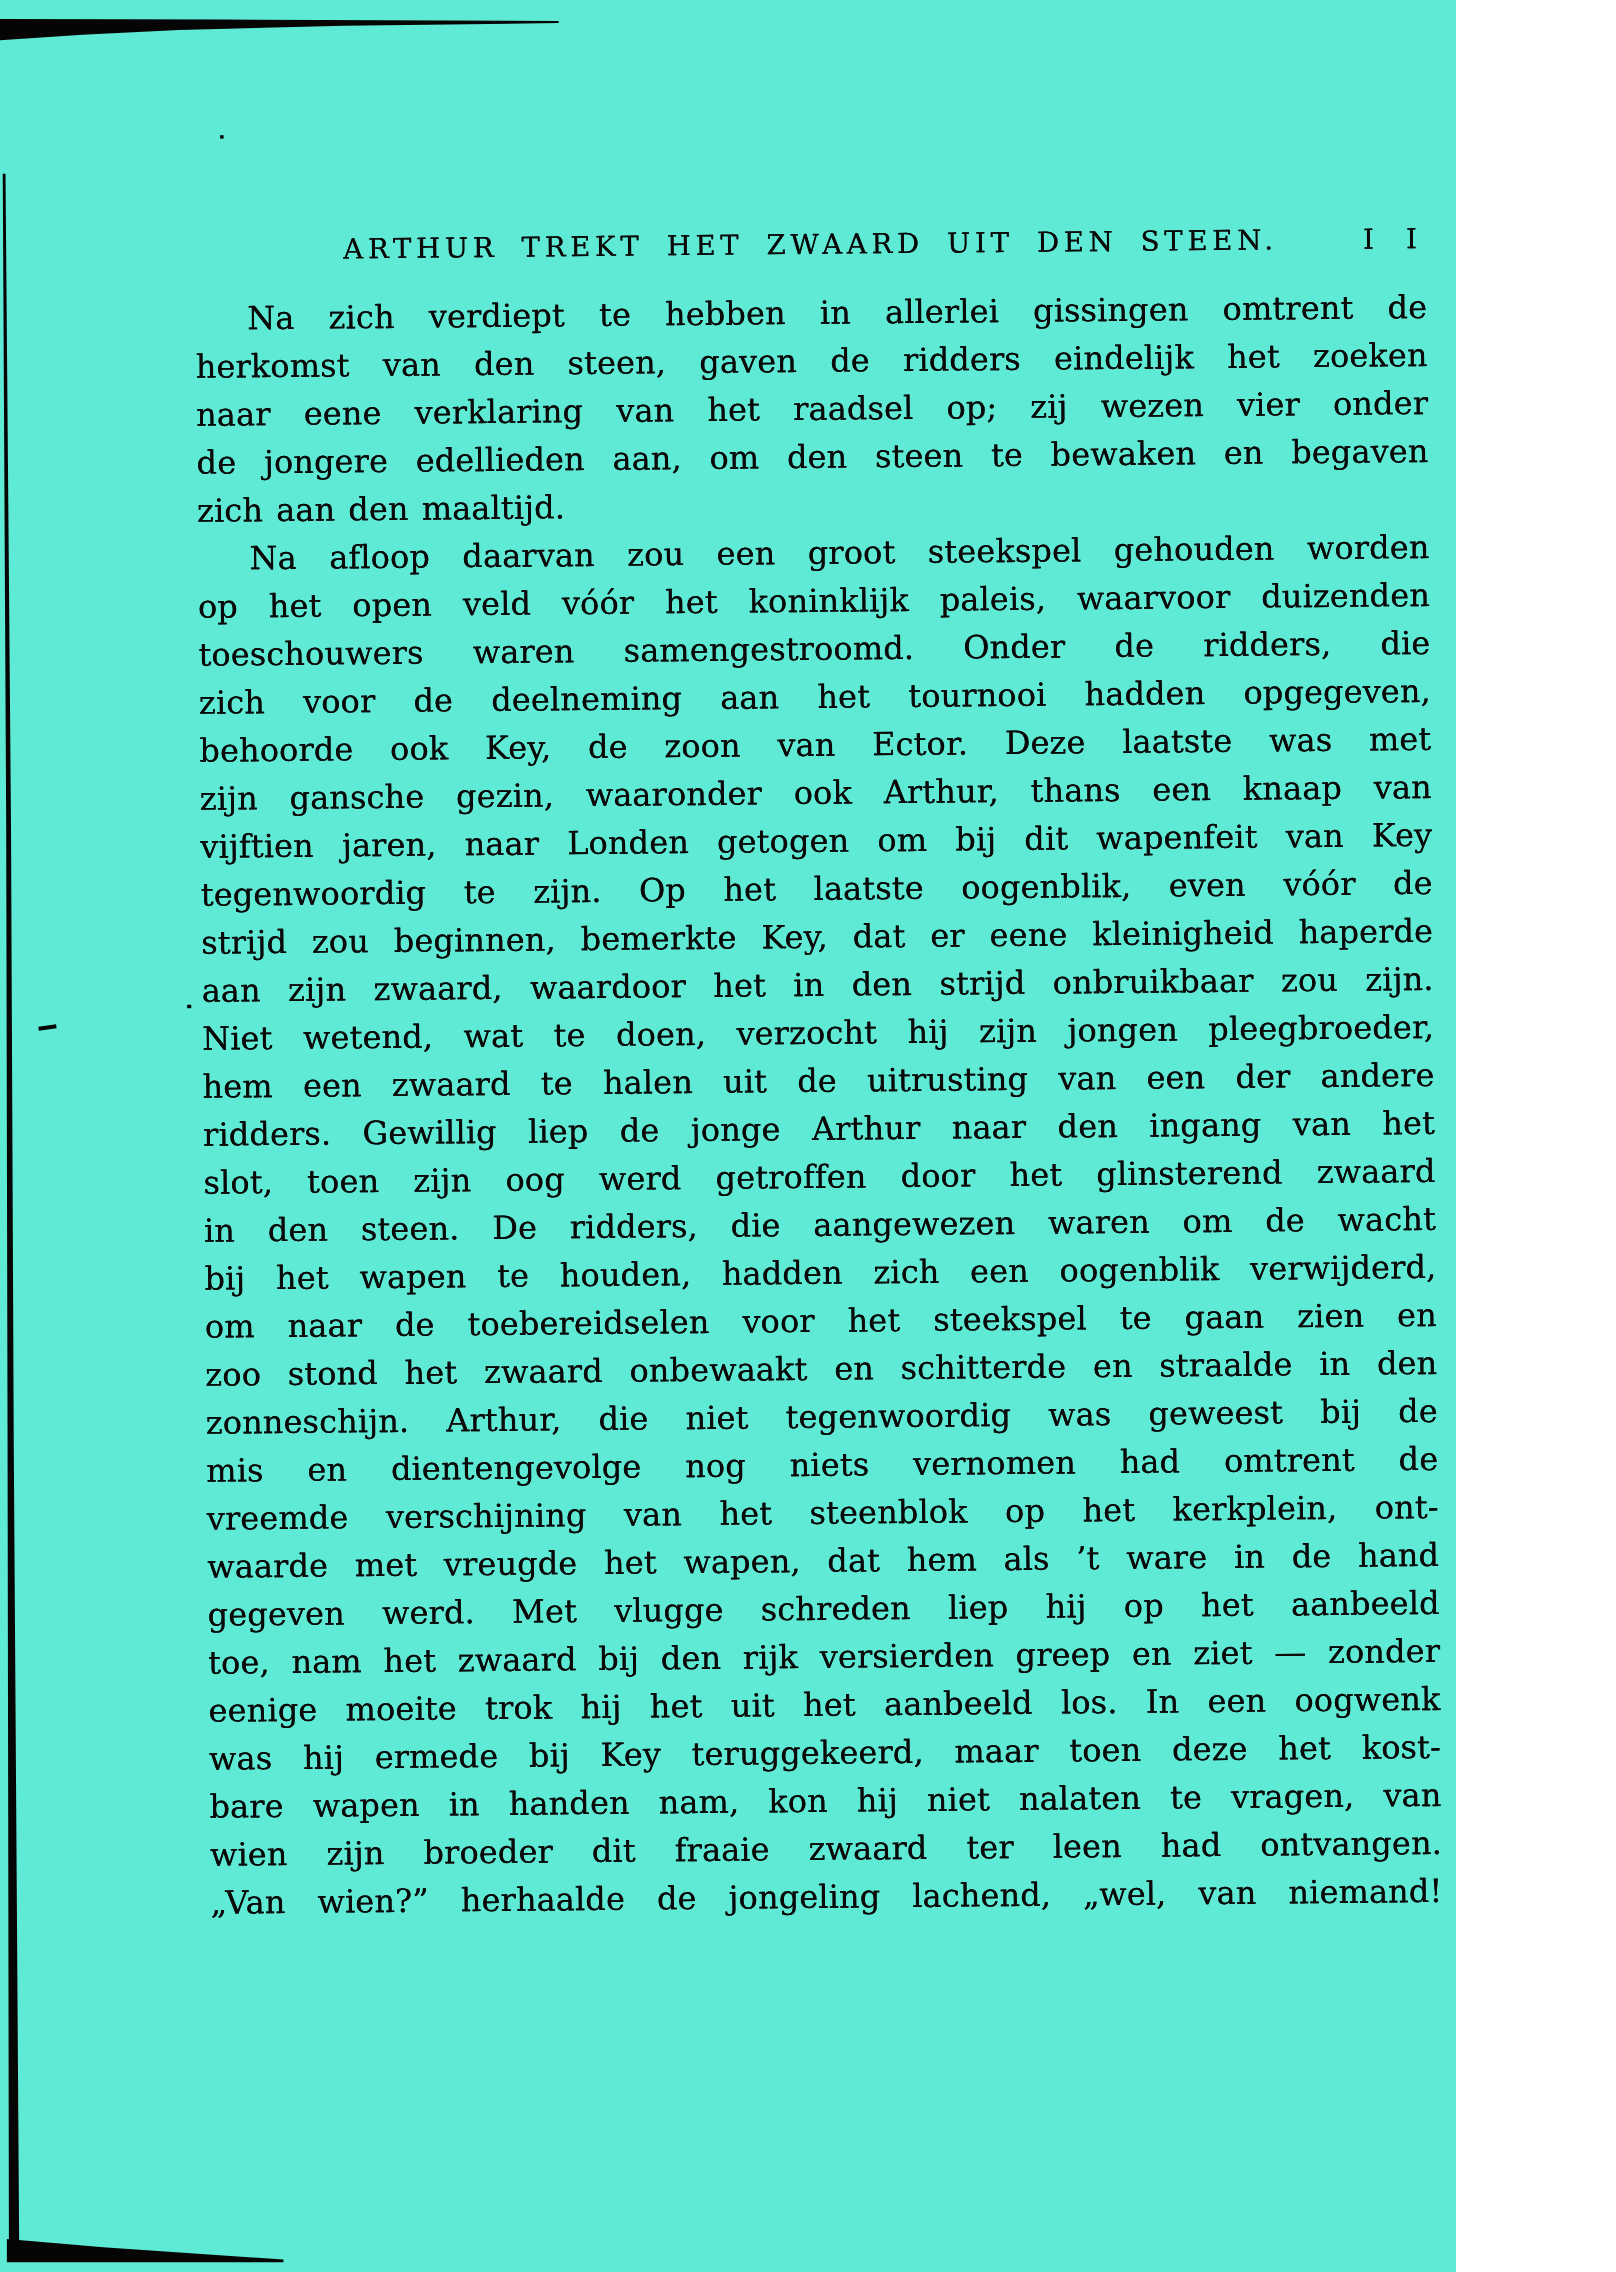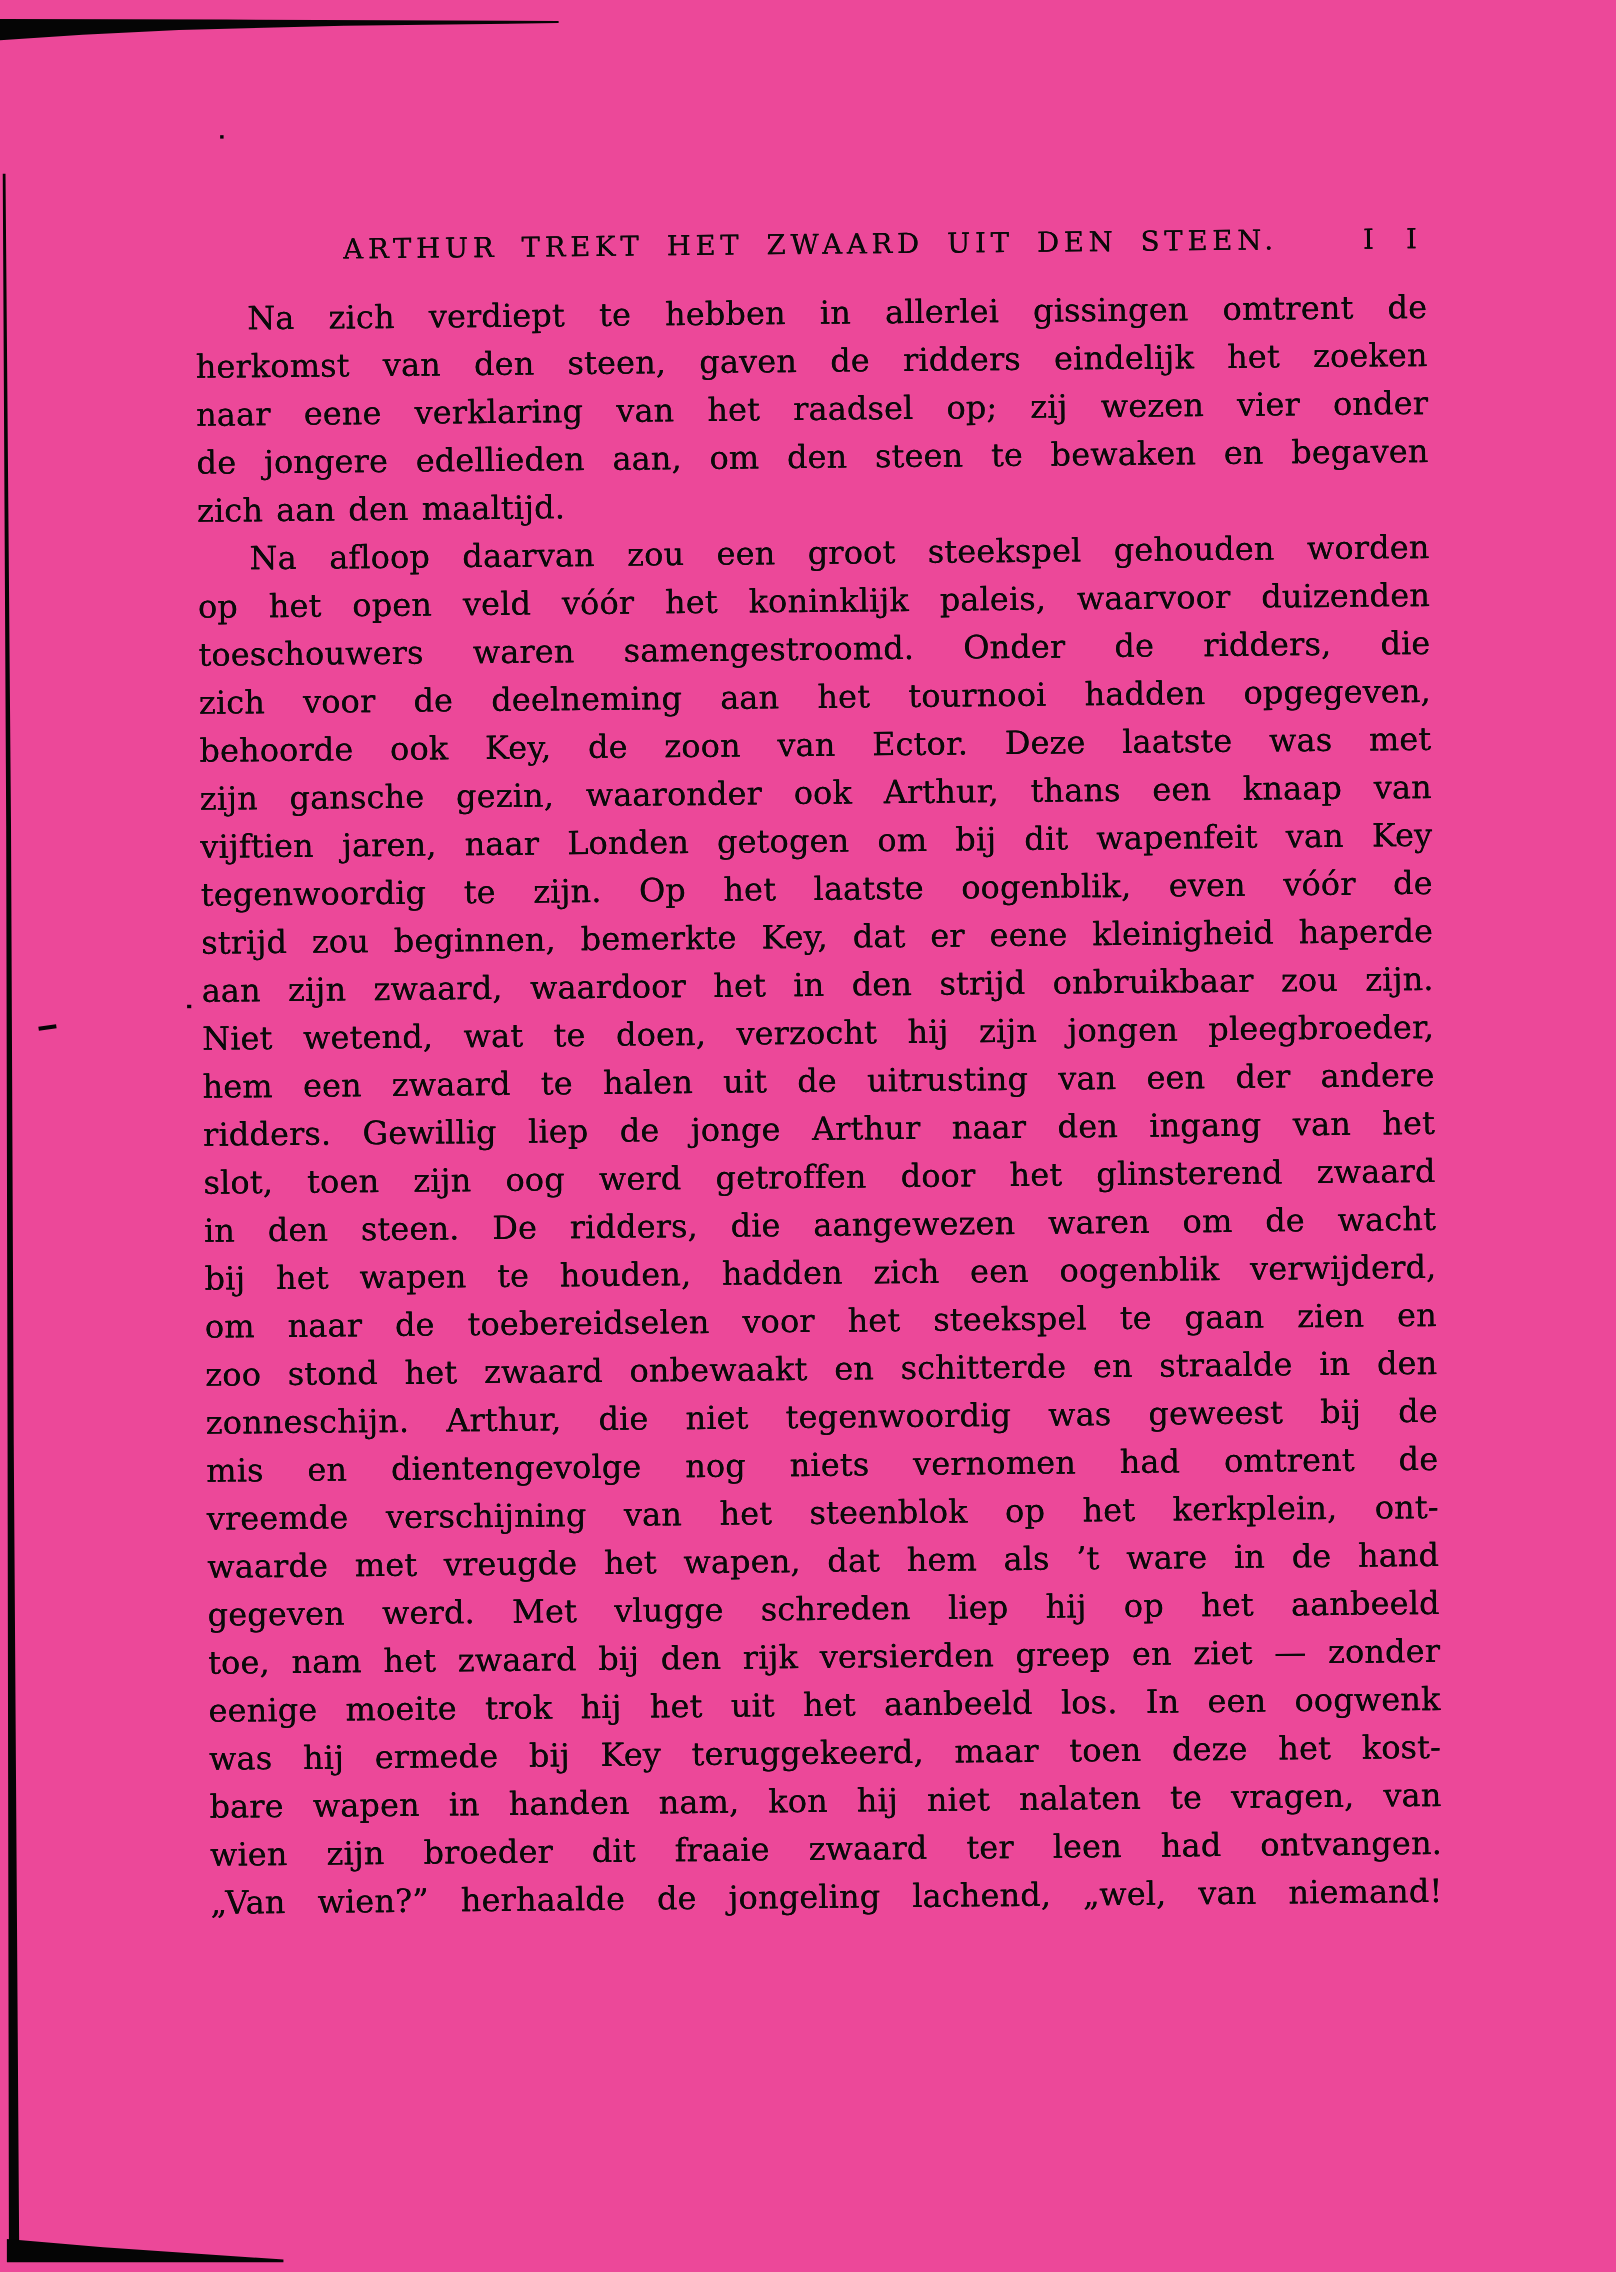--- a/index.html
+++ b/index.html
@@ -2,23 +2,23 @@
 <html style="font-size:11px"><head>
 <meta charset="utf-8">
 <style>
   html, body {
     margin: 0;
     padding: 0;
     background: #ffffff;
   }
   #page {
     position: relative;
-    width: 1616px;
+    width: 1456px;
     height: 2273px;
-    background: #ec4899;
+    background: #5eead4;
     overflow: hidden;
     font-family: "DejaVu Serif", "Liberation Serif", serif;
     color: #0a0a0a;
   }
   
   #printed {
     position: absolute;
     left: 0; top: 0;
     width: 1616px;
     height: 2273px;

